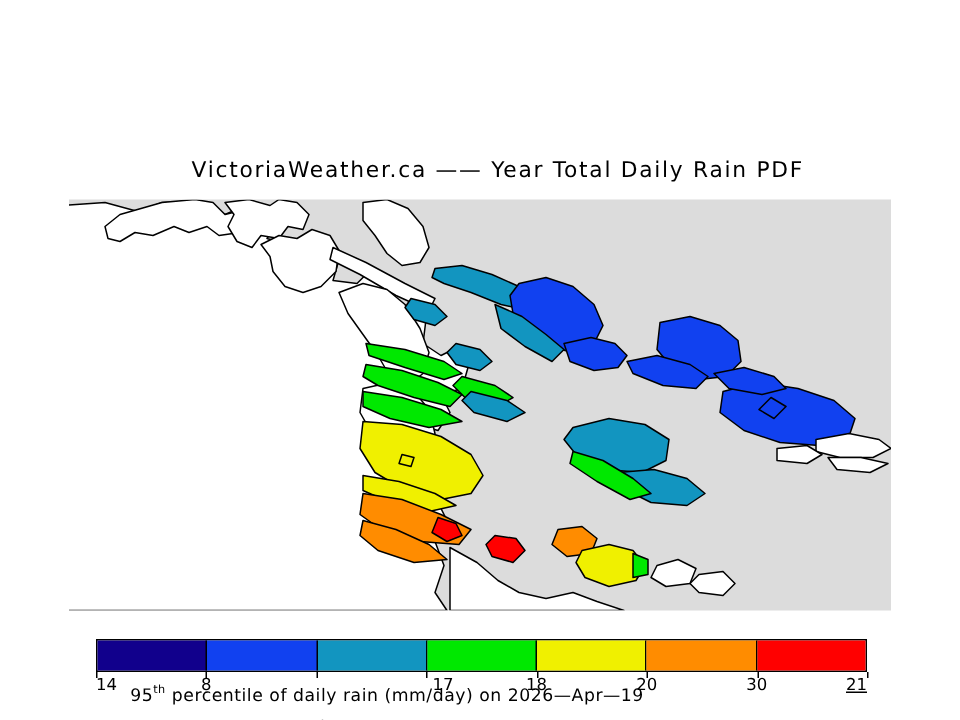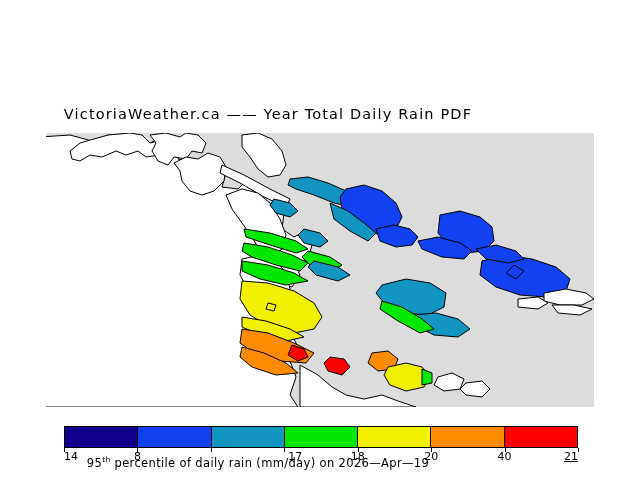--- a/index.html
+++ b/index.html
@@ -14,21 +14,21 @@
     overflow: hidden;
     font-family: "DejaVu Sans", sans-serif;
   }
 
   
   #title {
     position: absolute;
     left: 0;
     top: 106px;
     width: 536px;
-    text-align: center;
+    text-align: right;
     font-family: "DejaVu Sans", sans-serif;
     font-size: 14.5px;
     letter-spacing: 1.15px;
     color: #000000;
     white-space: nowrap;
     user-select: none;
   }
 
   
   #map-panel {
@@ -268,21 +268,21 @@
       <div class="ticklabel" style="left: 14.2857%;">8</div>
       <div class="tick" style="left: 28.5714%;"></div>
       <div class="ticklabel" style="left: 28.5714%; margin-top: 28px;">16</div>
       <div class="tick" style="left: 42.8571%;"></div>
       <div class="ticklabel" style="left: 42.8571%; margin-left: 11px;">17</div>
       <div class="tick" style="left: 57.1429%;"></div>
       <div class="ticklabel" style="left: 57.1429%;">18</div>
       <div class="tick" style="left: 71.4286%;"></div>
       <div class="ticklabel" style="left: 71.4286%;">20</div>
       <div class="tick" style="left: 85.7143%;"></div>
-      <div class="ticklabel" style="left: 85.7143%;">40</div>
+      <div class="ticklabel" style="left: 85.7143%;">30</div>
       <div class="tick" style="left: 100%;"></div>
       <div class="ticklabel last" style="left: 100%; text-decoration: underline;">21</div>
     </div>
 </div>
 
 <div id="cb-caption">
   <span>95</span><sup>th</sup><span> percentile of daily rain (mm/day) on 2026—Apr—19</span>
 </div>
 
 </body></html>

